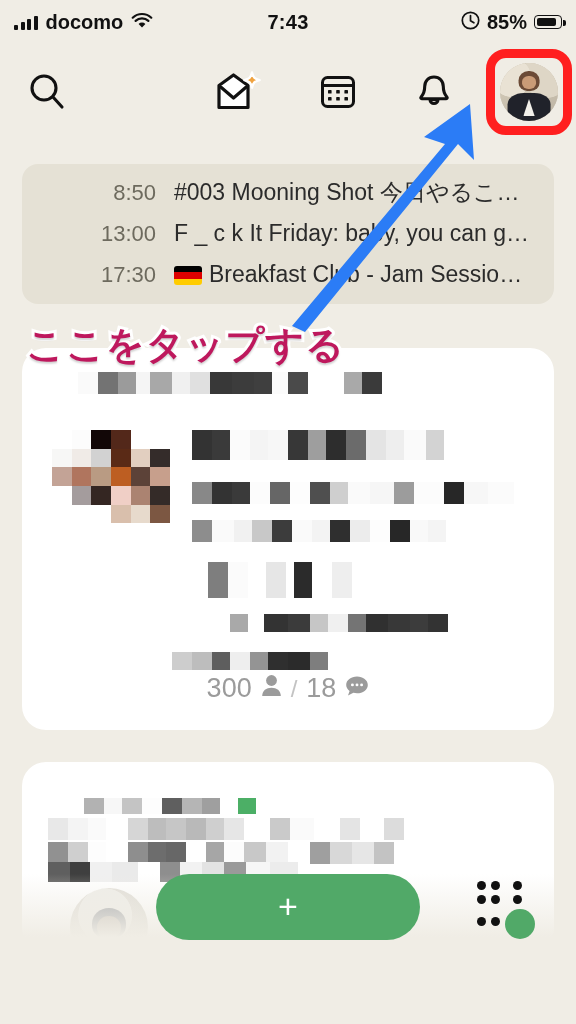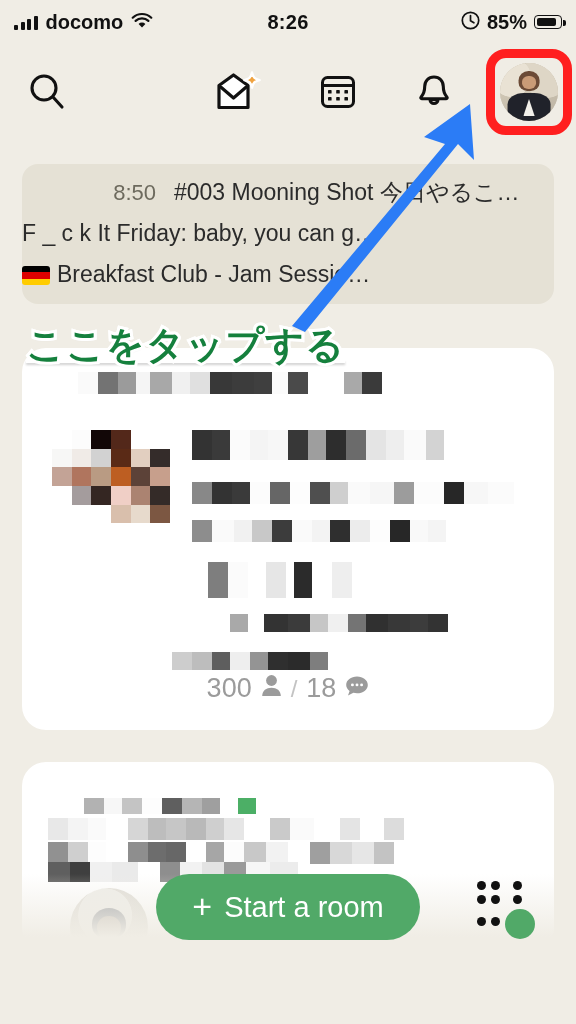--- a/index.html
+++ b/index.html
@@ -87,25 +87,24 @@
   .flag{ display:inline-block; width:28px; height:19px; border-radius:3px;
          overflow:hidden; vertical-align:-3px; margin-right:7px; }
   .flag b{ display:block; height:33.3%; }
   .flag b:nth-child(1){ background:#000; }
   .flag b:nth-child(2){ background:#d00; }
   .flag b:nth-child(3){ background:#fc0; }
 
   
   .annot{
     position:absolute; left:26px; top:320px;
-    font-size:38px; font-weight:bold; color:#15803d;
+    font-size:38px; font-weight:bold; color:#be185d;
     letter-spacing:1px; z-index:40;
     -webkit-text-stroke:6px #fff; paint-order:stroke fill;
     text-shadow:0 2px 2px rgba(0,0,0,.18);
-    text-decoration:underline;
   }
 
   .arrow{ position:absolute; left:0; top:40px; width:576px; height:320px;
           z-index:35; pointer-events:none; }
 
   
   .card{
     position:absolute; left:22px; top:348px; width:532px; height:382px;
     background:#fff; border-radius:24px; overflow:hidden;
   }
@@ -180,21 +179,21 @@
       </span>
       <span class="sb-text">docomo</span>
       <span>
         <svg width="22" height="17" viewBox="0 0 22 17">
           <path d="M11 15.6 7.6 11.9a4.8 4.8 0 0 1 6.8 0Z" fill="#111"></path>
           <path d="M4.6 8.9a9.3 9.3 0 0 1 12.8 0" stroke="#111" stroke-width="2.2" fill="none" stroke-linecap="round"></path>
           <path d="M1.7 5.7a13.6 13.6 0 0 1 18.6 0" stroke="#111" stroke-width="2.2" fill="none" stroke-linecap="round"></path>
         </svg>
       </span>
     </div>
-    <div class="sb-center sb-text">8:26</div>
+    <div class="sb-center sb-text">7:43</div>
     <div class="sb-right">
       <span>
         <svg width="19" height="19" viewBox="0 0 19 19">
           <circle cx="9.5" cy="9.5" r="8.2" stroke="#111" stroke-width="1.7" fill="none"></circle>
           <path d="M9.5 4.6v5.2l3.4 2" stroke="#111" stroke-width="1.7" fill="none" stroke-linecap="round"></path>
         </svg>
       </span>
       <span class="sb-text">85%</span>
       <span class="batt">
           <span></span>
@@ -251,23 +250,25 @@
       </div>
     </div>
   </div>
 
   <div class="schedule">
     <div class="sched-row">
       <div class="sched-time">8:50</div>
       <div class="sched-title">#003 Mooning Shot 今日やるこ…</div>
     </div>
     <div class="sched-row">
+      <div class="sched-time">13:00</div>
       <div class="sched-title">F _ c k It Friday: baby, you can g…</div>
     </div>
     <div class="sched-row">
+      <div class="sched-time">17:30</div>
       <div class="sched-title">
         <span class="flag"><b></b><b></b><b></b></span><span>Breakfast Club - Jam Sessio…</span>
       </div>
     </div>
   </div>
 
   <svg class="arrow" viewBox="0 0 576 320">
     <path d="M292 286 L445 104 L424 97 L470 64 L474 120 L458 104 L305 292 Z" fill="#2b7cf6"></path>
   </svg>
 
@@ -508,21 +509,20 @@
     <div class="mini-av">
       <span class="h"></span>
         <span class="f"></span>
     </div>
   </div>
 
   <div class="bottom-fade"></div>
 
   <div class="start-btn">
     <span class="plus">+</span>
-    <span>Start a room</span>
   </div>
 
   <div class="dotgrid">
     <i></i>
       <i></i>
       <i></i>
     <i></i>
       <i></i>
       <i></i>
     <i></i>

